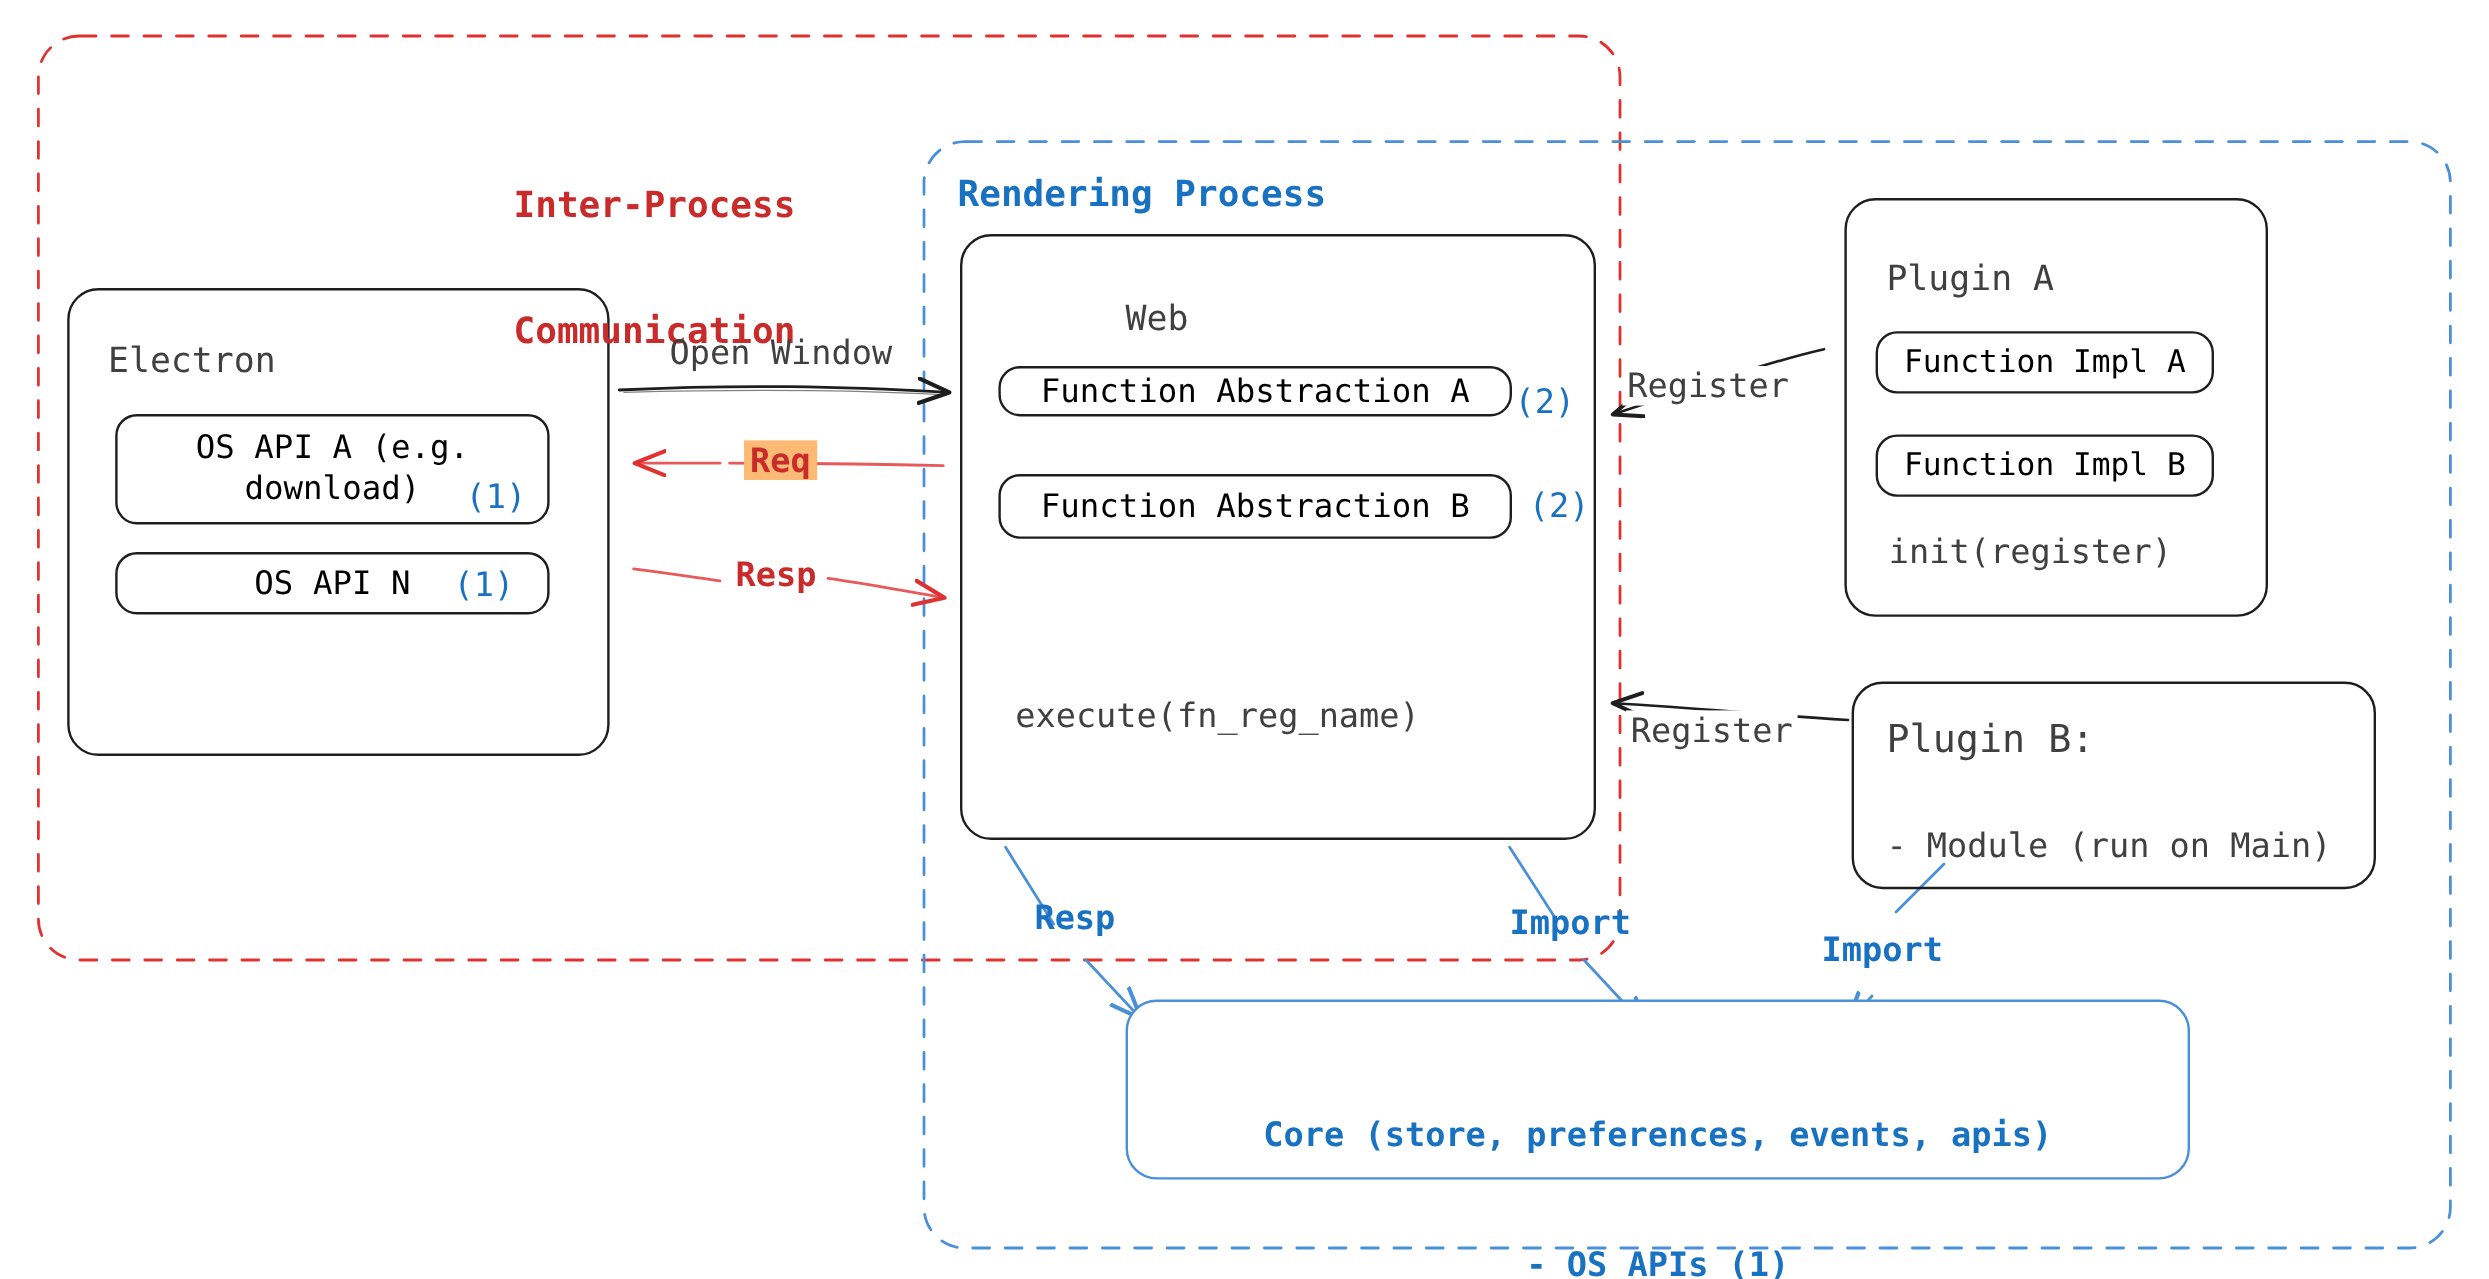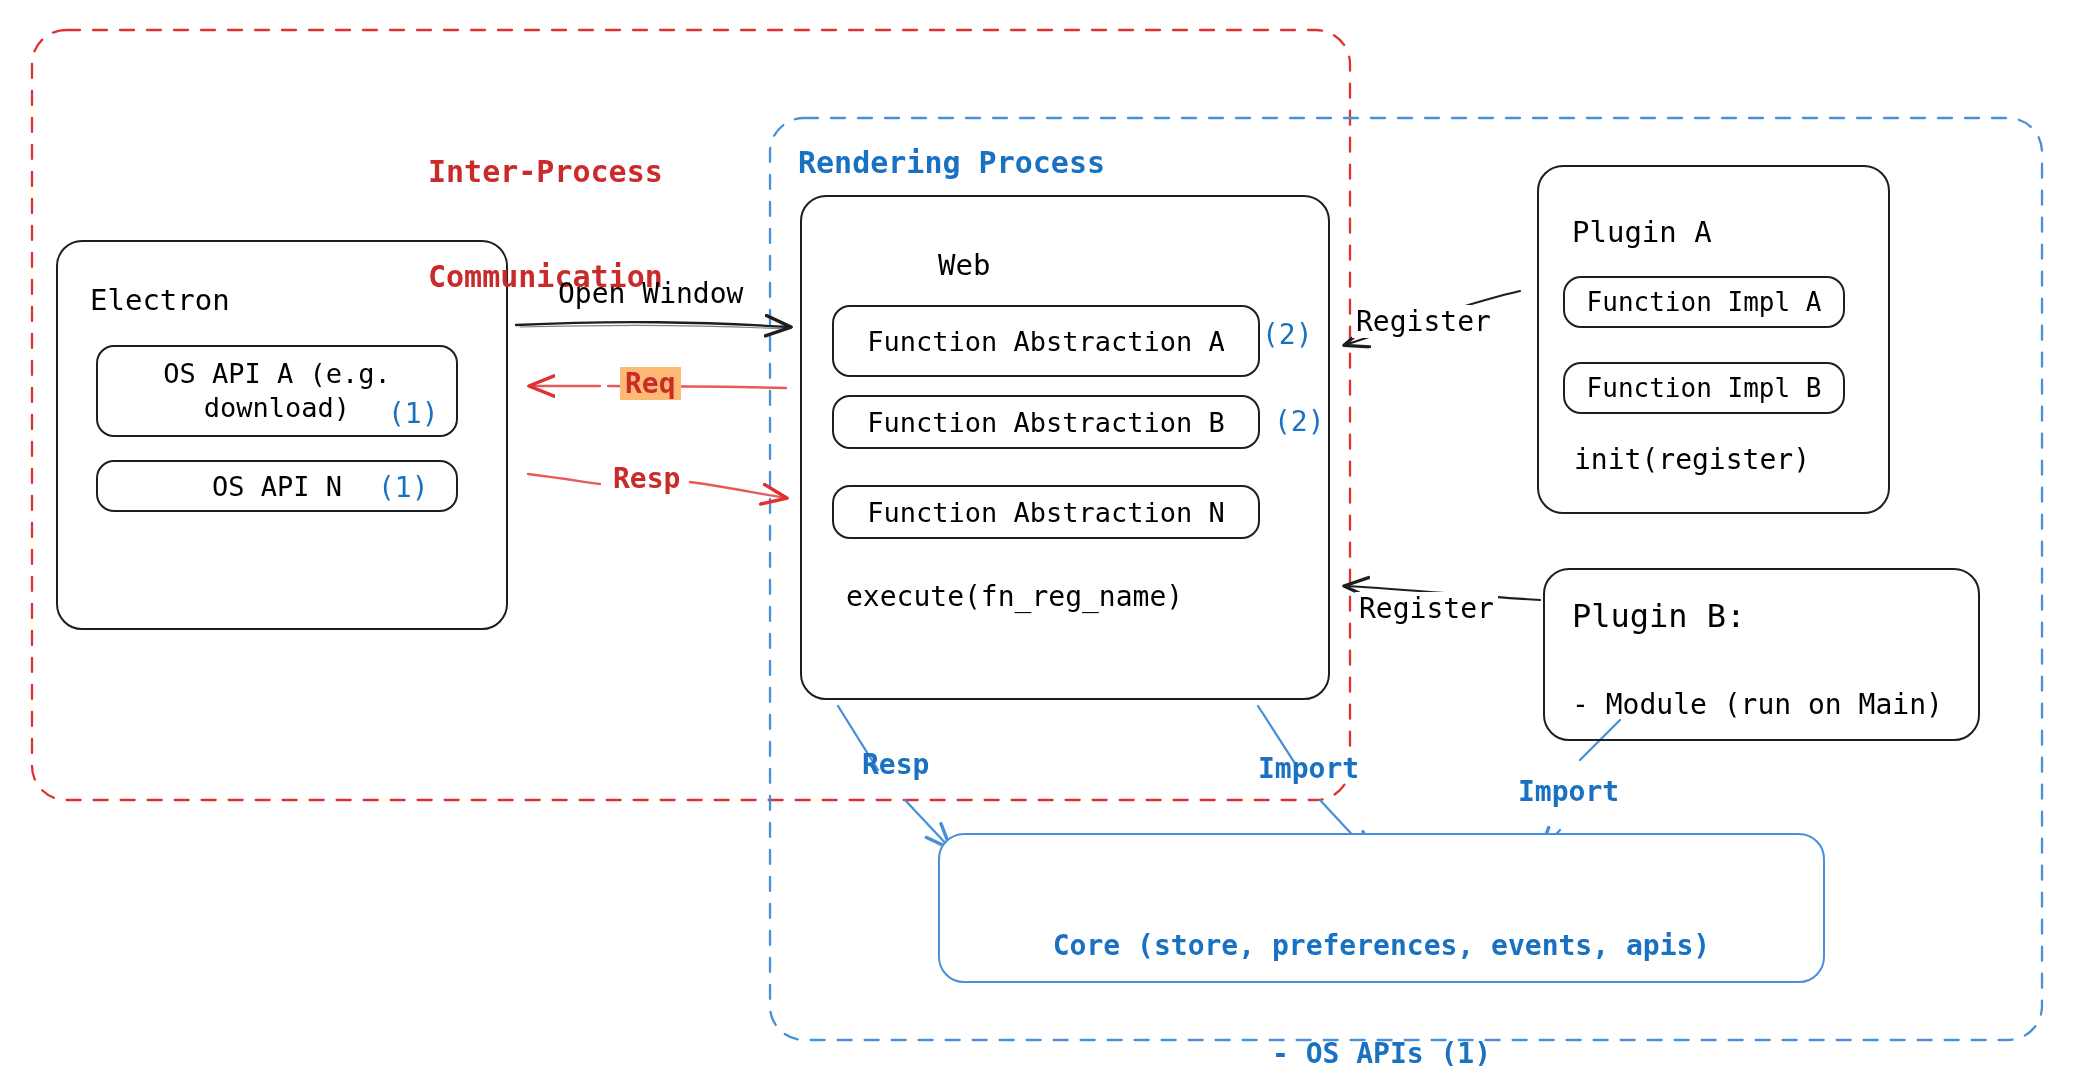--- a/index.html
+++ b/index.html
@@ -4,21 +4,21 @@
 <style>
   html,body{margin:0;padding:0;background:#ffffff;}
   body{width:2074px;height:1066px;position:relative;overflow:hidden;
        font-family:"DejaVu Sans Mono","Liberation Mono",monospace;}
   #stage{position:absolute;inset:0;width:2074px;height:1066px;}
   svg.layer{position:absolute;left:0;top:0;width:2074px;height:1066px;overflow:visible;}
   svg.layer.back{z-index:1}
   .node{position:absolute;z-index:3;box-sizing:border-box;}
   .rbox{border:2.4px solid #1e1e1e;border-radius:26px;background:transparent;}
   .inner{border:2.2px solid #1e1e1e;border-radius:18px;background:#ffffff;}
-  .lbl{position:absolute;z-index:6;white-space:pre;color:#000000;}
+  .lbl{position:absolute;z-index:6;white-space:pre;color:#404040;}
   .mono{font-family:"DejaVu Sans Mono","Liberation Mono",monospace;}
   .red{color:#c92a2a;}
   .blue{color:#1971c2;}
   .center{display:flex;align-items:center;justify-content:center;text-align:center;}
 </style>
 </head>
 <body>
 
 <div id="stage">
 
@@ -103,33 +103,30 @@
 
   <div class="node inner center" style="left:96px;top:460px;width:362px;height:52px;">
     <div class="mono" style="font-size:27px;">OS API N</div>
   </div>
   <div class="lbl mono blue" style="left:378px;top:471px;font-size:28px;">(1)</div>
 
   <div class="node rbox" style="left:800px;top:195px;width:530px;height:505px;">
   </div>
   <div class="lbl mono" style="left:938px;top:248px;font-size:29px;">Web</div>
 
-  <div class="node inner center" style="left:832px;top:305px;width:428px;height:72px;">
+  <div class="node inner center" style="left:832px;top:305px;width:428px;height:42px;">
     <div class="mono" style="font-size:27px;">Function Abstraction A</div>
   </div>
   <div class="lbl mono blue" style="left:1262px;top:318px;font-size:28px;">(2)</div>
 
   <div class="node inner center" style="left:832px;top:395px;width:428px;height:54px;">
     <div class="mono" style="font-size:27px;">Function Abstraction B</div>
   </div>
   <div class="lbl mono blue" style="left:1274px;top:405px;font-size:28px;">(2)</div>
 
-  <div class="node inner center" style="left:832px;top:485px;width:428px;height:54px;">
-    <div class="mono" style="font-size:27px;">Function Abstraction N</div>
-  </div>
 
   <div class="lbl mono" style="left:846px;top:580px;font-size:28px;">execute(fn_reg_name)</div>
 
   <div class="node rbox" style="left:1537px;top:165px;width:353px;height:349px;">
   </div>
   <div class="lbl mono" style="left:1572px;top:215px;font-size:29px;">Plugin A</div>
 
   <div class="node inner center" style="left:1563px;top:276px;width:282px;height:52px;">
     <div class="mono" style="font-size:26px;">Function Impl A</div>
   </div>

